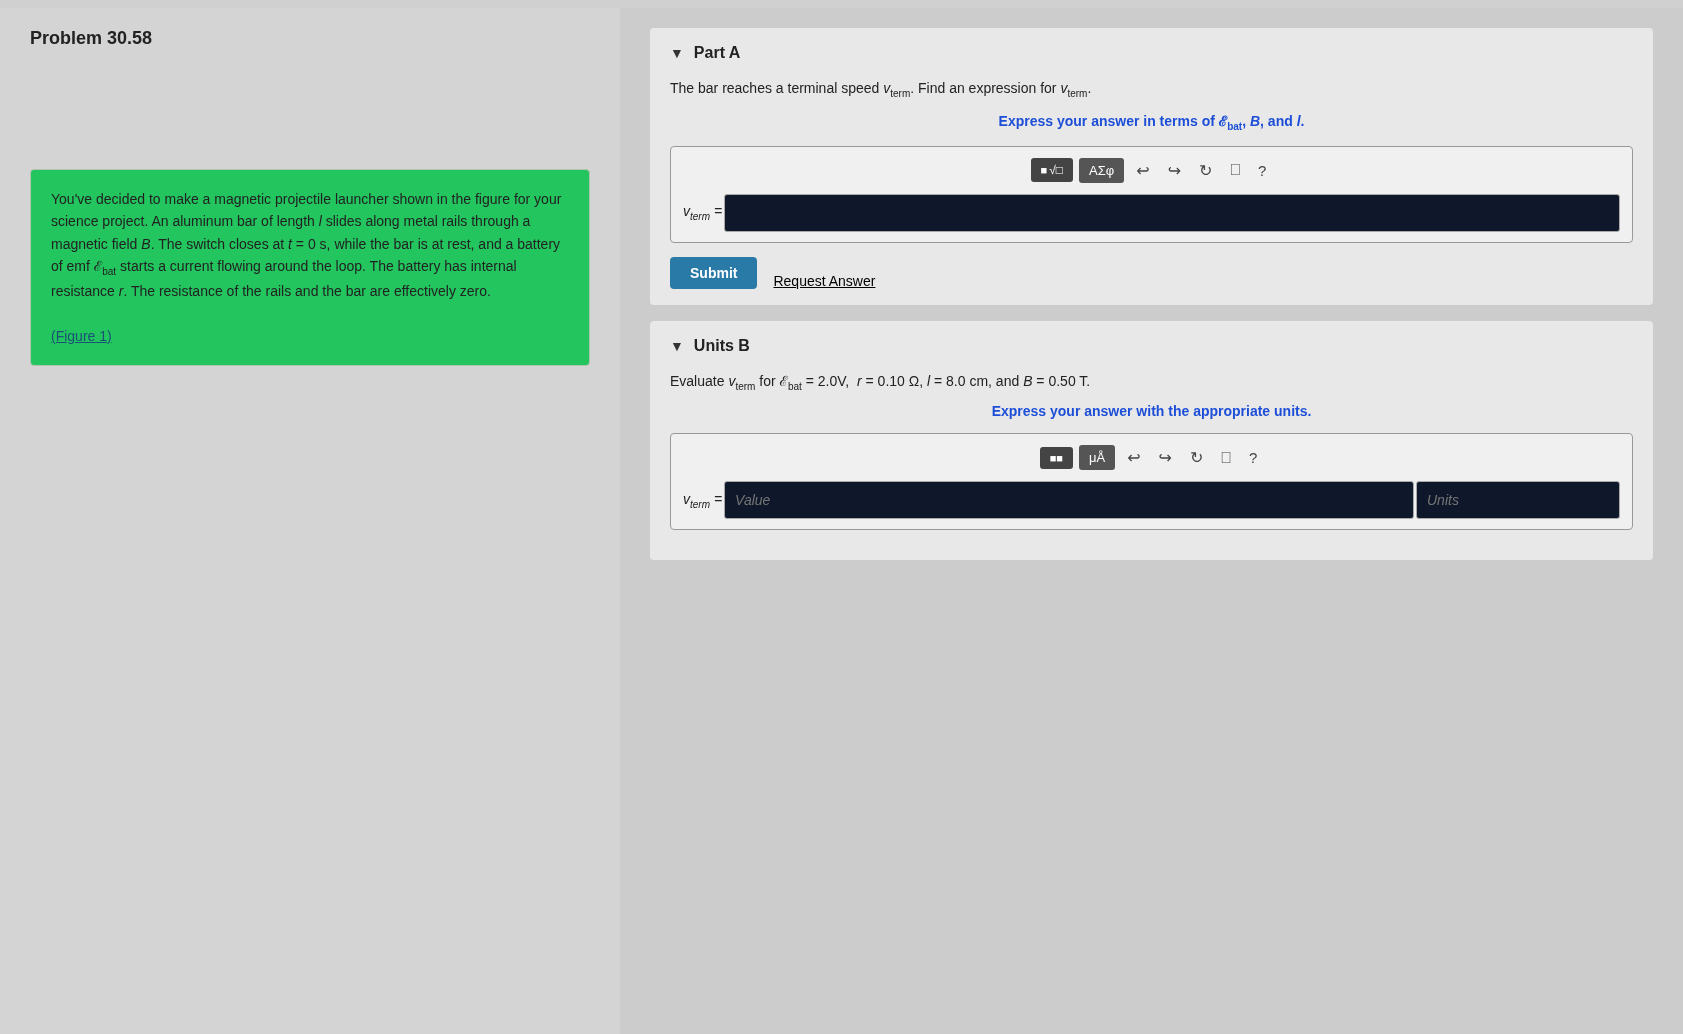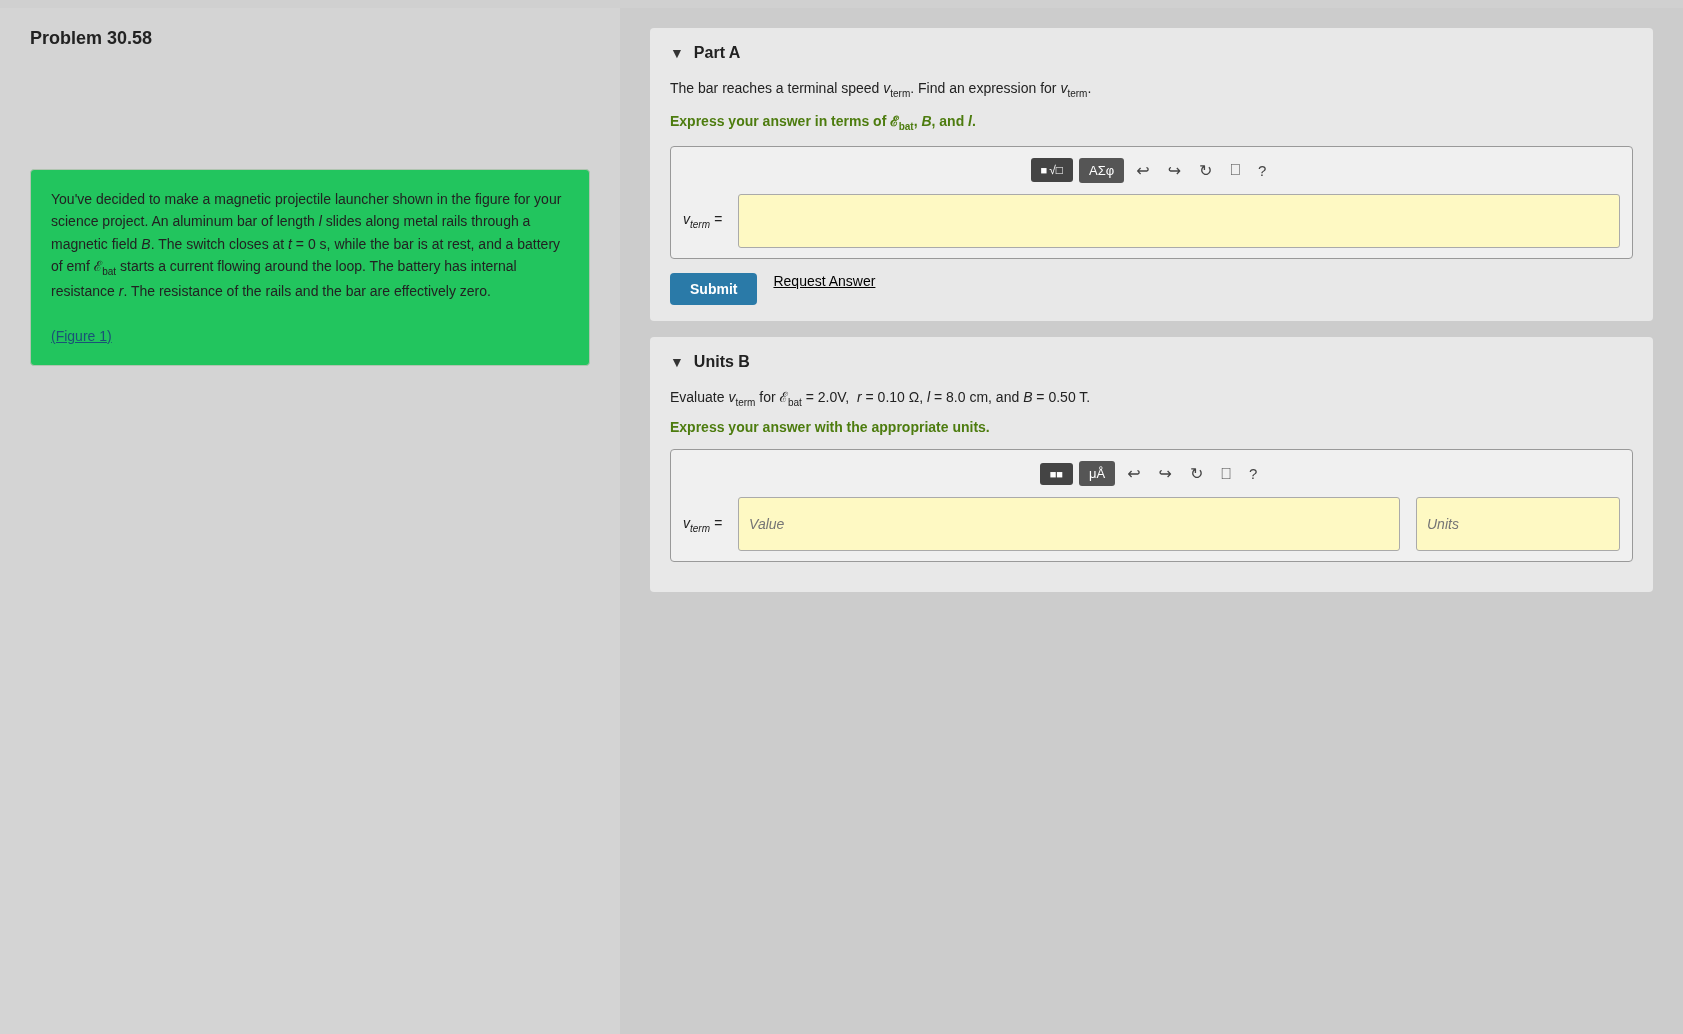--- a/index.html
+++ b/index.html
@@ -75,22 +75,23 @@
     }
     .part-description {
       font-size: 14px;
       color: #222;
       margin-bottom: 10px;
       line-height: 1.5;
     }
     .part-instruction {
       font-size: 14px;
       font-weight: bold;
-      color: #4d7c0f;
+      color: #1d4ed8;
       margin-bottom: 14px;
+      text-align: center;
     }
     .answer-box {
       border: 1px solid #999;
       border-radius: 4px;
       background: #f0f0f0;
       padding: 10px 12px;
       margin-bottom: 14px;
     }
     .toolbar {
       display: flex;
@@ -123,49 +124,49 @@
       cursor: pointer;
       padding: 4px 6px;
     }
     .toolbar-icon-btn.question {
       font-size: 15px;
       color: #444;
     }
     .input-row {
       display: flex;
       align-items: center;
-      gap: 16px;
+      gap: 2px;
     }
     .input-label {
       font-size: 14px;
       color: #222;
       white-space: nowrap;
       font-style: italic;
     }
     .answer-input {
       flex: 1;
       border: 1px solid #aaa;
       border-radius: 3px;
       padding: 8px 10px;
       font-size: 14px;
-      background: #fef9c3;
-      height: 54px;
+      background: #0f172a;
+      height: 38px;
     }
     .answer-input.value-input {
       font-style: italic;
       color: #888;
     }
     .answer-input.units-input {
       font-style: italic;
       color: #888;
       flex: 0 0 200px;
     }
     .button-row {
       display: flex;
-      align-items: flex-start;
+      align-items: flex-end;
       gap: 16px;
       margin-top: 4px;
     }
     .submit-btn {
       background: #2a7aa8;
       color: #fff;
       border: none;
       border-radius: 4px;
       padding: 8px 20px;
       font-size: 14px;

